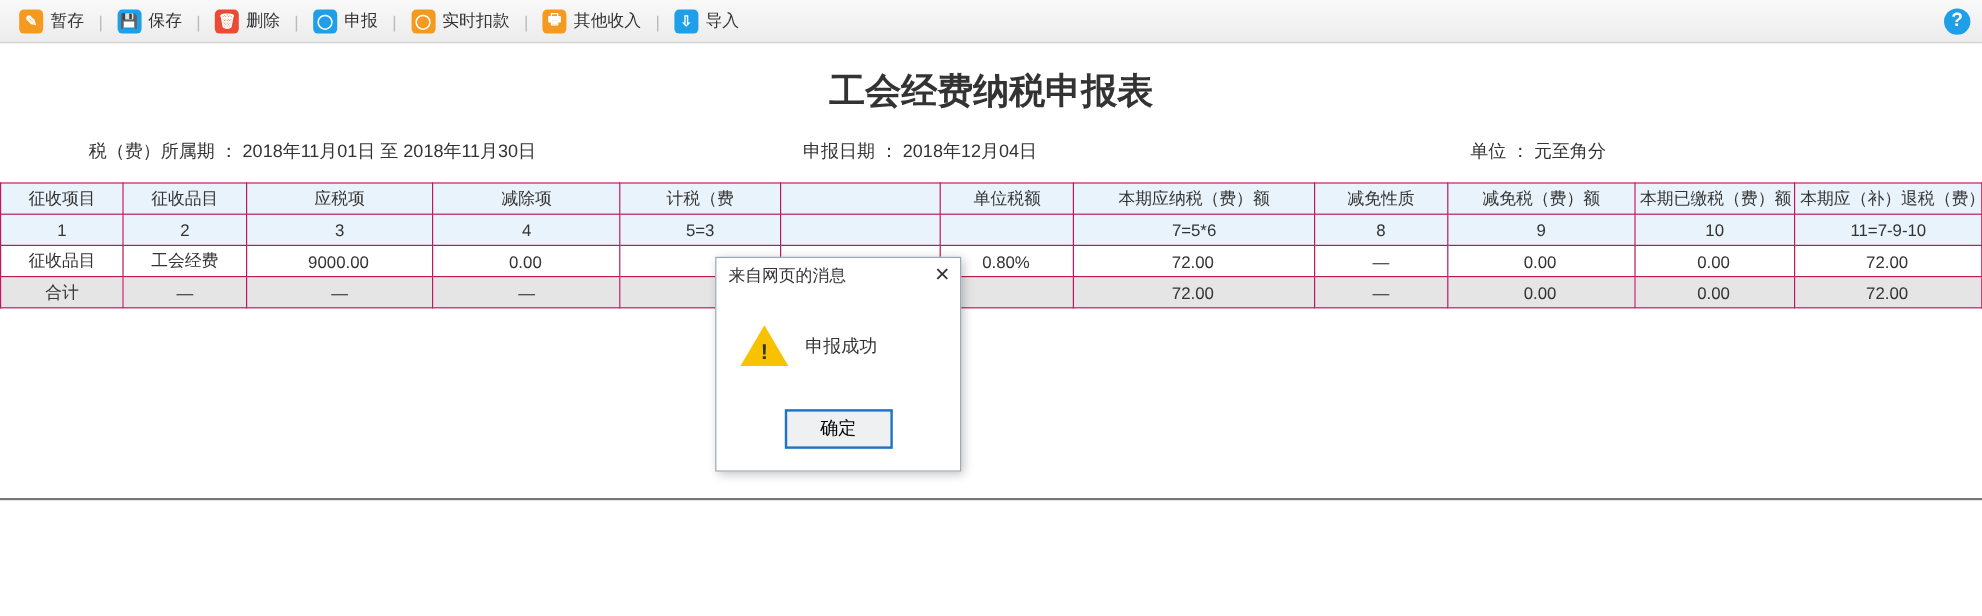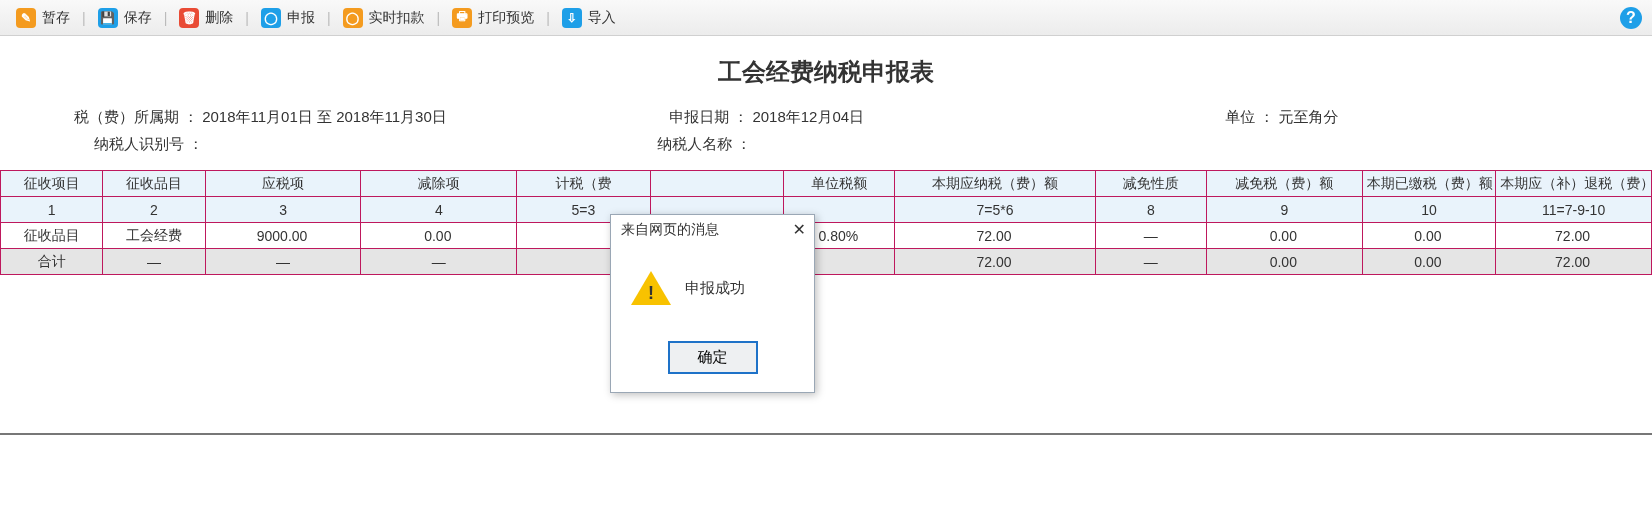--- a/index.html
+++ b/index.html
@@ -52,21 +52,21 @@
   .help-circle {
     width: 22px; height: 22px; border-radius: 50%;
     background: #1e9fe8; color: #fff;
     display: flex; align-items: center; justify-content: center;
     font-weight: bold; font-size: 16px;
     cursor: pointer;
   }
 
   h1.title {
     text-align: center;
-    font-size: 24px;
+    font-size: 30px;
     font-weight: bold;
     margin: 20px 0 10px 0;
   }
 
   .info-block {
     padding: 10px 30px 8px 30px;
     margin-left: 44px;
   }
   .info-row {
     display: flex;
@@ -101,21 +101,21 @@
   }
   table.data tr.idx td { background: #e9f3fb; }
   table.data td.num { padding-right: 6px;}
   table.data td.dash { text-align: center; }
   table.data td.grey { background: #e5e5e5; }
   .bottom-space { height:160px; border-bottom:2px solid #777;}
 
   
   .dialog {
     position: absolute;
-    left: 610px;
+    left: 596px;
     top: 214px;
     width: 205px;
     background: #fff;
     border: 1px solid #9aa7b5;
     box-shadow: 2px 2px 8px rgba(0,0,0,0.25);
   }
   .dlg-head {
     display:flex;
     align-items:center;
     justify-content: space-between;
@@ -187,21 +187,21 @@
     <span>申报</span>
   </div>
   <span class="tb-sep">|</span>
   <div class="tb-btn">
     <span class="tb-icon ic-orange">◯</span>
     <span>实时扣款</span>
   </div>
   <span class="tb-sep">|</span>
   <div class="tb-btn">
     <span class="tb-icon ic-orange">🖶</span>
-    <span>打印预览</span>
+    <span>其他收入</span>
   </div>
   <span class="tb-sep">|</span>
   <div class="tb-btn">
     <span class="tb-icon ic-blue2">⇩</span>
     <span>导入</span>
   </div>
   <div class="tb-spacer"></div>
   <div class="help-circle">?</div>
 </div>
 
@@ -214,31 +214,20 @@
       <span>2018年11月01日  至  2018年11月30日</span>
     </div>
     <div class="info-col" style="flex:1">
       <span class="lbl">申报日期 ：</span>
       <span>2018年12月04日</span>
     </div>
     <div class="info-col right" style="flex:0.8">
       <span class="lbl">单位 ：</span>
       <span>元至角分</span>
     </div>
-  </div>
-  <div class="info-row">
-    <div class="info-col" style="flex:1.2; padding-left:20px;">
-      <span class="lbl">纳税人识别号 ：</span>
-      <span></span>
-    </div>
-    <div class="info-col" style="flex:1; padding-left:0; margin-left:-40px;">
-      <span class="lbl">纳税人名称 ：</span>
-      <span></span>
-    </div>
-    <div class="info-col right" style="flex:0.8"></div>
   </div>
 </div>
 
 <table class="data">
   <colgroup>
     <col style="width:92px">
       <col style="width:92px">
     <col style="width:140px">
       <col style="width:140px">
     <col style="width:120px">

